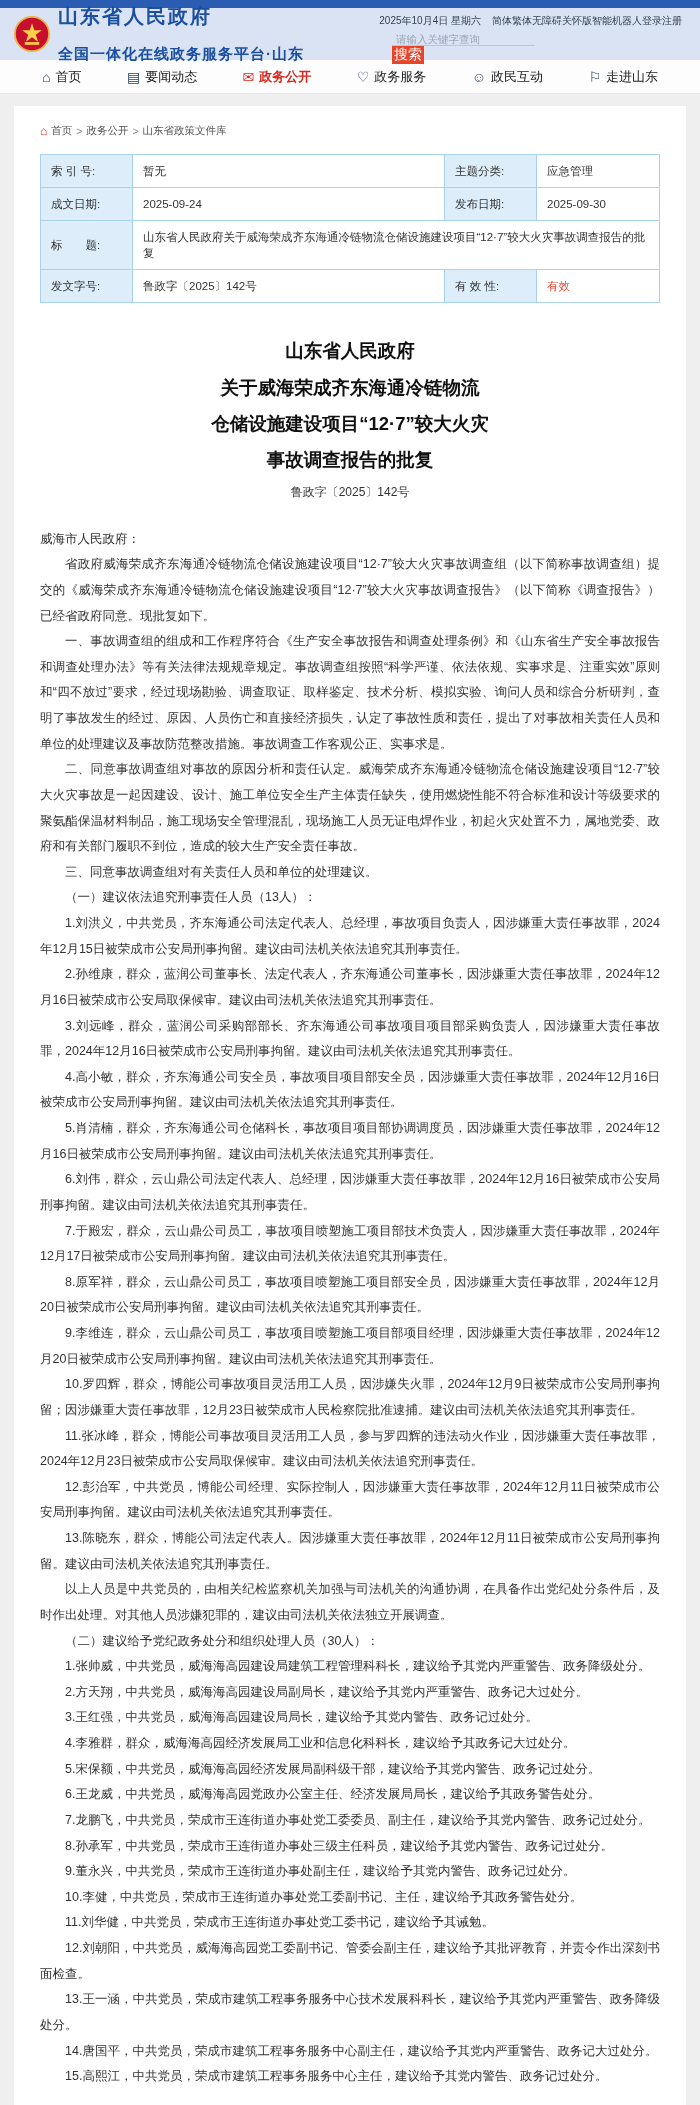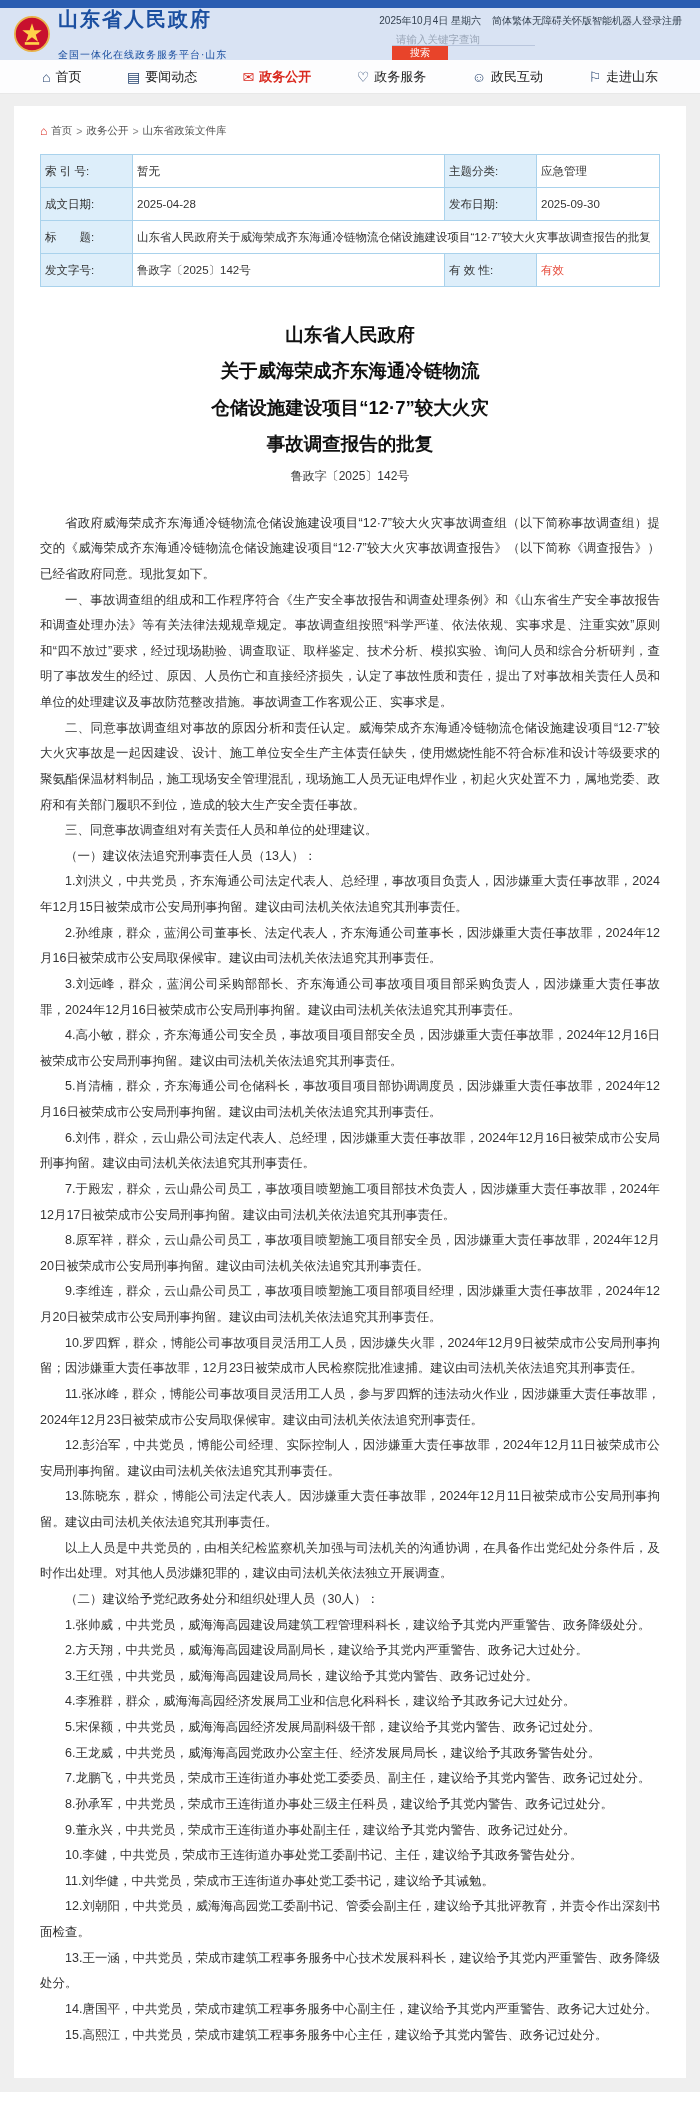--- a/index.html
+++ b/index.html
@@ -15,53 +15,53 @@
   }
   .topbar{height:8px;background:var(--topbar);}
   
   .site-header{
     background:var(--header_bg);height:52px;display:flex;
     align-items:center;justify-content:space-between;padding:0 18px 0 14px;
   }
   .brand{display:flex;align-items:center;gap:8px;text-decoration:none;}
   .emblem{width:36px;height:36px;flex:0 0 auto;display:block;}
   .site-title{font-size:20px;font-weight:bold;color:var(--brand_blue);letter-spacing:2px;line-height:1.2;}
-  .site-subtitle{font-size:10px;color:var(--brand_blue);letter-spacing:1px;margin-top:17px;font-weight:normal;}
+  .site-subtitle{font-size:15px;color:var(--brand_blue);letter-spacing:1px;margin-top:17px;font-weight:bold;}
   .header-right{display:flex;flex-direction:column;align-items:flex-end;gap:5px;}
   .quick-row{display:flex;align-items:center;gap:9px;font-size:10px;color:#33404f;justify-content:flex-end;}
   .date-text{margin-right:2px;}
   .qlink{color:#33404f;text-decoration:none;}
   .search-row{display:flex;align-items:flex-start;width:290px;height:22px;flex-direction:column;}
   .search-input{
     flex:1;border:none;border-bottom:1px solid #b9c6dd;background:transparent;
     font-size:10.5px;color:#444;padding:0 4px;outline:none;
   }
   .search-input::placeholder{color:#9aa6b8;}
   .search-btn{
-    width:56px;border:none;background:var(--search_btn);color:#fff;
-    font-size:10px;cursor:pointer;
+    width:32px;border:none;background:var(--search_btn);color:#fff;
+    font-size:14px;cursor:pointer;
   }
   
   .main-nav{
     background:#fdfdfe;display:flex;justify-content:space-between;
     padding:0 42px;height:34px;align-items:center;border-bottom:1px solid #e8e8e8;
   }
   .nav-item{display:flex;align-items:center;gap:5px;text-decoration:none;color:#222;font-size:13px;}
   .nav-icon{font-size:14px;color:#25436f;}
   .nav-item.active,.nav-item.active .nav-icon{color:var(--accent_red);font-weight:bold;}
   
   .content-bg{background:var(--page_bg);padding:12px 14px 14px;}
   .card{background:#fff;padding:18px 26px 30px;min-height:1900px;}
   .breadcrumb{font-size:10.5px;color:#555;display:flex;align-items:center;gap:4px;margin-bottom:16px;}
   .bc-home-icon{color:var(--accent_red);font-size:12px;}
   .bc-link{color:#555;text-decoration:none;}
   .bc-sep{color:#888;}
   
   .meta-table{width:100%;border-collapse:collapse;font-size:11.5px;}
-  .meta-table td{border:1px solid var(--table_border);padding:8px 4px;line-height:1.4;}
+  .meta-table td{border:1px solid var(--table_border);padding:8px 10px;line-height:1.4;}
   .meta-table td.lbl{background:var(--table_label_bg);width:92px;white-space:pre;color:#333;}
   .meta-table td.val{background:#fff;color:#333;}
   .meta-table td.val.valid{color:var(--valid_red);}
   
   .doc-title{margin-top:30px;text-align:center;font-size:18.5px;font-weight:bold;color:#111;line-height:1.95;}
   .doc-number{text-align:center;font-size:12px;color:#333;margin-top:6px;}
   .doc-body{margin-top:26px;font-size:12.5px;line-height:2.05;text-align:justify;color:#333;}
   .para{text-indent:2em;}
   .para.noindent{text-indent:0;}
 </style>
@@ -161,21 +161,21 @@
           </colgroup>
         <tbody>
             <tr>
           <td class="lbl">索 引 号:</td>
           <td class="val">暂无</td>
           <td class="lbl">主题分类:</td>
           <td class="val">应急管理</td>
         </tr>
         <tr>
           <td class="lbl">成文日期:</td>
-          <td class="val">2025-04-28</td>
+          <td class="val">2025-09-24</td>
           <td class="lbl">发布日期:</td>
           <td class="val">2025-09-30</td>
         </tr>
         <tr>
           <td class="lbl">标　　题:</td>
           <td class="val" colspan="3">山东省人民政府关于威海荣成齐东海通冷链物流仓储设施建设项目“12·7”较大火灾事故调查报告的批复</td>
         </tr>
         <tr>
           <td class="lbl">发文字号:</td>
           <td class="val">鲁政字〔2025〕142号</td>
@@ -189,20 +189,21 @@
 
       <div class="doc-title-line">山东省人民政府</div>
           <div class="doc-title-line">关于威海荣成齐东海通冷链物流</div>
           <div class="doc-title-line">仓储设施建设项目“12·7”较大火灾</div>
           <div class="doc-title-line">事故调查报告的批复</div>
         </div>
       <div class="doc-number">鲁政字〔2025〕142号</div>
 
       <div class="doc-body">
 
+      <p class="para noindent">威海市人民政府：</p>
           <p class="para">省政府威海荣成齐东海通冷链物流仓储设施建设项目“12·7”较大火灾事故调查组（以下简称事故调查组）提交的《威海荣成齐东海通冷链物流仓储设施建设项目“12·7”较大火灾事故调查报告》（以下简称《调查报告》）已经省政府同意。现批复如下。</p>
           <p class="para">一、事故调查组的组成和工作程序符合《生产安全事故报告和调查处理条例》和《山东省生产安全事故报告和调查处理办法》等有关法律法规规章规定。事故调查组按照“科学严谨、依法依规、实事求是、注重实效”原则和“四不放过”要求，经过现场勘验、调查取证、取样鉴定、技术分析、模拟实验、询问人员和综合分析研判，查明了事故发生的经过、原因、人员伤亡和直接经济损失，认定了事故性质和责任，提出了对事故相关责任人员和单位的处理建议及事故防范整改措施。事故调查工作客观公正、实事求是。</p>
           <p class="para">二、同意事故调查组对事故的原因分析和责任认定。威海荣成齐东海通冷链物流仓储设施建设项目“12·7”较大火灾事故是一起因建设、设计、施工单位安全生产主体责任缺失，使用燃烧性能不符合标准和设计等级要求的聚氨酯保温材料制品，施工现场安全管理混乱，现场施工人员无证电焊作业，初起火灾处置不力，属地党委、政府和有关部门履职不到位，造成的较大生产安全责任事故。</p>
           <p class="para">三、同意事故调查组对有关责任人员和单位的处理建议。</p>
           <p class="para">（一）建议依法追究刑事责任人员（13人）：</p>
           <p class="para">1.刘洪义，中共党员，齐东海通公司法定代表人、总经理，事故项目负责人，因涉嫌重大责任事故罪，2024年12月15日被荣成市公安局刑事拘留。建议由司法机关依法追究其刑事责任。</p>
           <p class="para">2.孙维康，群众，蓝润公司董事长、法定代表人，齐东海通公司董事长，因涉嫌重大责任事故罪，2024年12月16日被荣成市公安局取保候审。建议由司法机关依法追究其刑事责任。</p>
           <p class="para">3.刘远峰，群众，蓝润公司采购部部长、齐东海通公司事故项目项目部采购负责人，因涉嫌重大责任事故罪，2024年12月16日被荣成市公安局刑事拘留。建议由司法机关依法追究其刑事责任。</p>
           <p class="para">4.高小敏，群众，齐东海通公司安全员，事故项目项目部安全员，因涉嫌重大责任事故罪，2024年12月16日被荣成市公安局刑事拘留。建议由司法机关依法追究其刑事责任。</p>
           <p class="para">5.肖清楠，群众，齐东海通公司仓储科长，事故项目项目部协调调度员，因涉嫌重大责任事故罪，2024年12月16日被荣成市公安局刑事拘留。建议由司法机关依法追究其刑事责任。</p>

